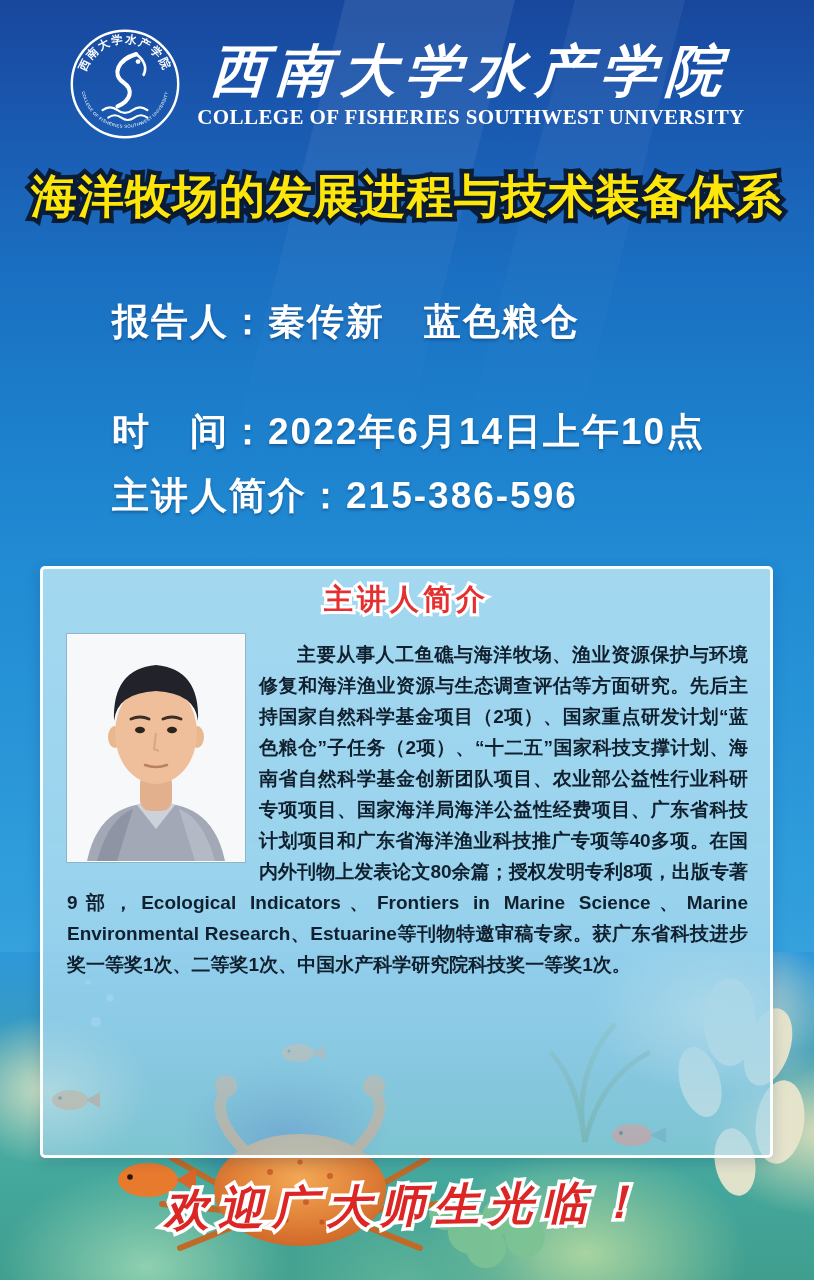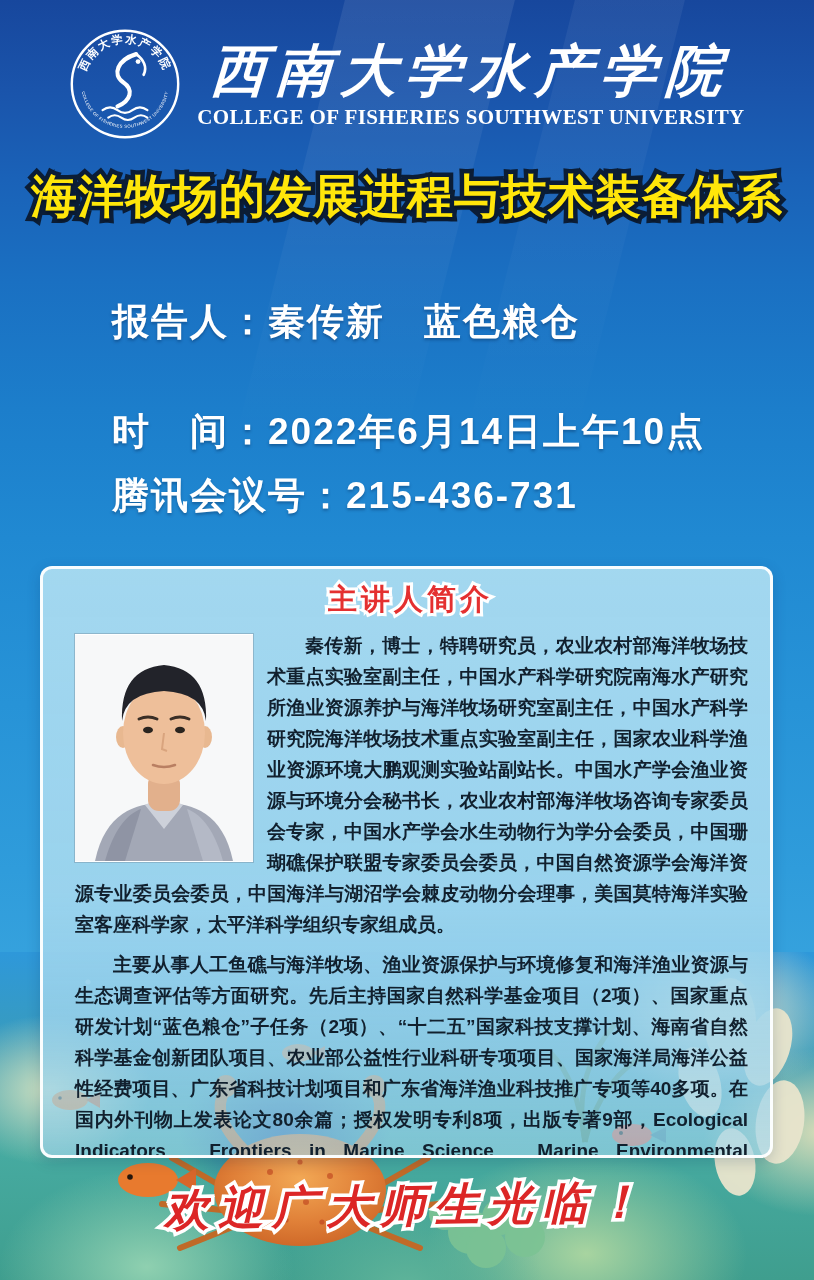--- a/index.html
+++ b/index.html
@@ -72,26 +72,25 @@
     font-size:37px; font-weight:bold; letter-spacing:2px;
     text-shadow:0 2px 3px rgba(0,30,70,.35);
   }
   .info-speaker { top:297px; }
   .info-time    { top:407px; }
   .info-meeting { top:471px; }
 
   
   .bio-card {
     position:absolute; left:40px; top:566px; width:733px; height:592px; z-index:3;
-    border:3px solid rgba(255,255,255,.95); border-radius:12px; overflow:hidden;
+    border:3px solid rgba(255,255,255,.95); border-radius:5px; overflow:hidden;
     background:linear-gradient(180deg,
       rgba(166,217,240,.98) 0%, rgba(160,214,238,.94) 55%,
       rgba(158,212,236,.80) 82%, rgba(160,214,238,.62) 100%);
     box-shadow:0 4px 14px rgba(0,40,90,.18);
-    padding-left:8px;
   }
   .bio-heading {
     position:relative; z-index:0; width:fit-content; margin:11px auto 4px;
     font-size:29px; font-weight:900; letter-spacing:4px; color:#e43030;
   }
   .bio-heading::before {
     content:attr(data-text);
     position:absolute; left:0; top:0;
     -webkit-text-stroke:6px #ffffff; z-index:-1;
   }
@@ -246,21 +245,21 @@
 
 <div class="lecture-title" data-text="海洋牧场的发展进程与技术装备体系">海洋牧场的发展进程与技术装备体系</div>
 
 <div class="info info-speaker">
   <span>报告人：</span><span>秦传新　蓝色粮仓</span>
 </div>
 <div class="info info-time">
   <span>时　间：</span><span>2022年6月14日上午10点</span>
 </div>
 <div class="info info-meeting">
-  <span>腾讯会议号：</span><span>215-436-731</span>
+  <span>主讲人简介：</span><span>215-386-596</span>
 </div>
 
 <section class="bio-card">
   <div class="bio-heading" data-text="主讲人简介">主讲人简介</div>
   <div class="bio-body">
     <div class="photo">
       <svg viewBox="0 0 178 226" aria-hidden="true">
         <rect width="178" height="226" fill="#f7f8f9"></rect>
         <path d="M20,226 C30,178 60,168 89,168 C118,168 148,178 158,226 Z" fill="#a3a8b6"></path>
         <path d="M30,226 C40,190 55,178 66,174 L50,226 Z" fill="#8f94a4"></path>
@@ -272,18 +271,17 @@
         <ellipse cx="89" cy="98" rx="41" ry="51" fill="#eebf9a"></ellipse>
         <path d="M47,86 Q45,34 89,30 Q133,34 131,86 Q128,58 89,56 Q50,58 47,86 Z" fill="#22232a"></path>
         <path d="M64,84 Q73,80 82,84" stroke="#3a2e26" stroke-width="3" fill="none" stroke-linecap="round"></path>
         <path d="M96,84 Q105,80 114,84" stroke="#3a2e26" stroke-width="3" fill="none" stroke-linecap="round"></path>
         <ellipse cx="73" cy="95" rx="5" ry="3.2" fill="#2a241f"></ellipse>
         <ellipse cx="105" cy="95" rx="5" ry="3.2" fill="#2a241f"></ellipse>
         <path d="M89,98 L87,114 L92,116" stroke="#d9a47e" stroke-width="2" fill="none"></path>
         <path d="M78,130 Q89,134 100,130" stroke="#b97f62" stroke-width="2.6" fill="none" stroke-linecap="round"></path>
       </svg>
     </div>
-    <p class="bio-p">秦传新，博士，特聘研究员，农业农村部海洋牧场技术重点实验室副主任，中国水产科学研究院南海水产研究所渔业资源养护与海洋牧场研究室副主任，中国水产科学研究院海洋牧场技术重点实验室副主任，国家农业科学渔业资源环境大鹏观测实验站副站长。中国水产学会渔业资源与环境分会秘书长，农业农村部海洋牧场咨询专家委员会专家，中国水产学会水生动物行为学分会委员，中国珊瑚礁保护联盟专家委员会委员，中国自然资源学会海洋资源专业委员会委员，中国海洋与湖沼学会棘皮动物分会理事，美国莫特海洋实验室客座科学家，太平洋科学组织专家组成员。</p>
     <p class="bio-p p2">主要从事人工鱼礁与海洋牧场、渔业资源保护与环境修复和海洋渔业资源与生态调查评估等方面研究。先后主持国家自然科学基金项目（2项）、国家重点研发计划“蓝色粮仓”子任务（2项）、“十二五”国家科技支撑计划、海南省自然科学基金创新团队项目、农业部公益性行业科研专项项目、国家海洋局海洋公益性经费项目、广东省科技计划项目和广东省海洋渔业科技推广专项等40多项。在国内外刊物上发表论文80余篇；授权发明专利8项，出版专著9部，Ecological Indicators、Frontiers in Marine Science、Marine Environmental Research、Estuarine等刊物特邀审稿专家。获广东省科技进步奖一等奖1次、二等奖1次、中国水产科学研究院科技奖一等奖1次。</p>
   </div>
 </section>
 
 <div class="slogan" data-text="欢迎广大师生光临！">欢迎广大师生光临！</div>
 
 </body></html>

